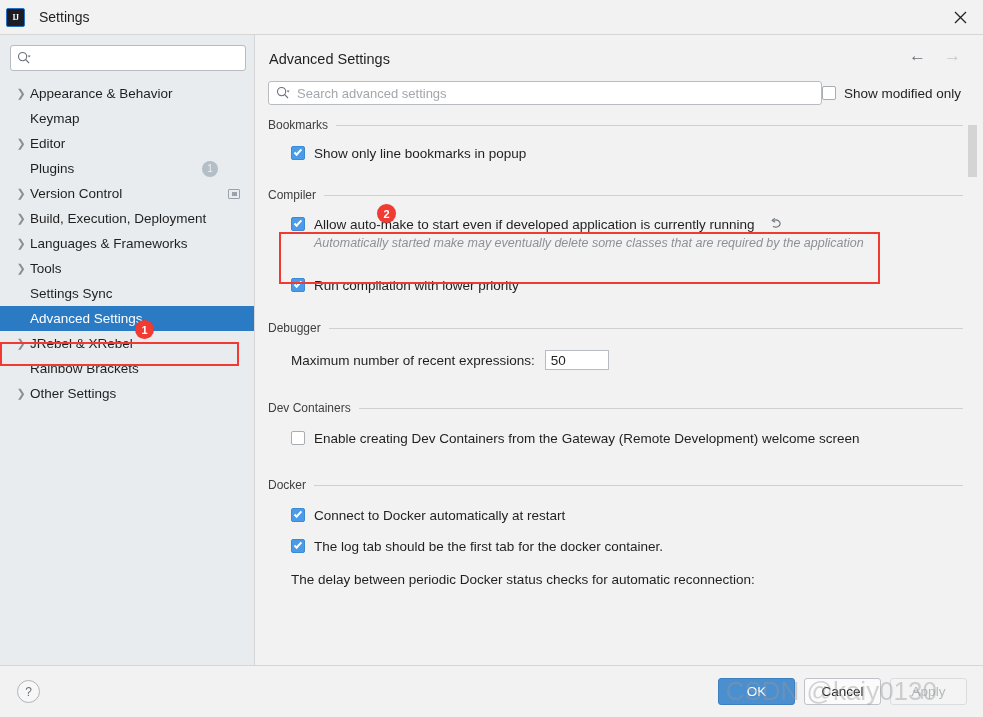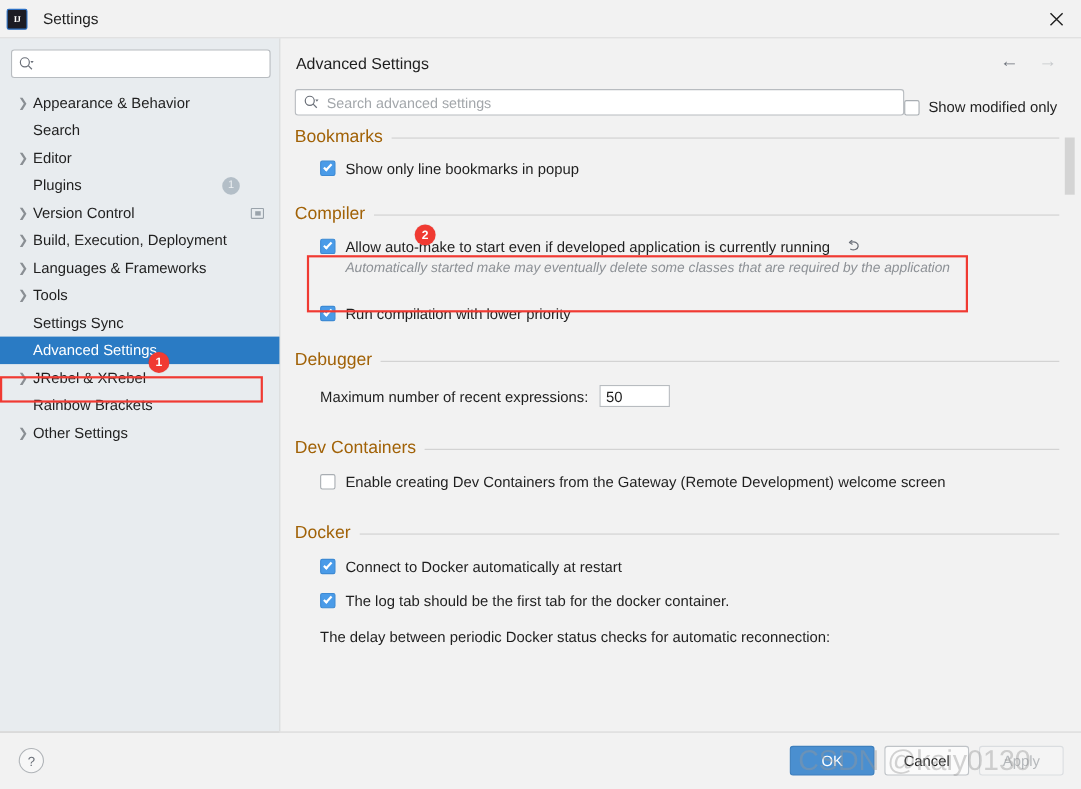--- a/index.html
+++ b/index.html
@@ -133,21 +133,21 @@
   .page-title{font-size:14.5px;color:#1f1f1f;}
   .nav-arrows{
     position:absolute;right:22px;top:12px;
     display:flex;gap:18px;align-items:center;
   }
   .nav-arrows span{cursor:pointer;font-size:17px;line-height:1;}
   .nav-back{color:#6b7079;}
   .nav-fwd{color:#c6c9cc;}
 
   .search-row{
-    display:flex;align-items:flex-end;
+    display:flex;align-items:center;
     padding:14px 10px 0 13px;
   }
   .adv-search{
     flex:1 1 auto;
     height:22px;
     background:#fff;
     border:1px solid #b8bcc0;
     border-radius:3px;
     display:flex;align-items:center;
     padding:0 7px;
@@ -196,21 +196,21 @@
     margin-top:12px;
     padding-left:13px;
     padding-right:20px;
   }
   .sep-row{
     display:flex;align-items:center;
     gap:8px;
     height:16px;
     margin-top:0px;
   }
-  .sep-label{font-size:16px;color:#a16207;white-space:nowrap;}
+  .sep-label{font-size:12px;color:#404040;white-space:nowrap;}
   .sep-line{flex:1 1 auto;height:1px;background:#d0d0d0;}
 
   .opt-row{
     display:flex;align-items:center;
     gap:9px;
     padding-left:23px;
     height:22px;
   }
   .opt-label{font-size:13.5px;color:#1f1f1f;white-space:nowrap;}
   .opt-desc{
@@ -325,21 +325,21 @@
         </span>
       </div>
 
       <div class="tree">
         <div class="tree-item">
           <span class="arrow">❯</span>
           <span class="lbl">Appearance &amp; Behavior</span>
         </div>
         <div class="tree-item">
           <span class="arrow empty">❯</span>
-          <span class="lbl">Search</span>
+          <span class="lbl">Keymap</span>
         </div>
         <div class="tree-item">
           <span class="arrow">❯</span>
           <span class="lbl">Editor</span>
         </div>
         <div class="tree-item">
           <span class="arrow empty">❯</span>
           <span class="lbl">Plugins</span>
           <span class="badge-gray">1</span>
         </div>

